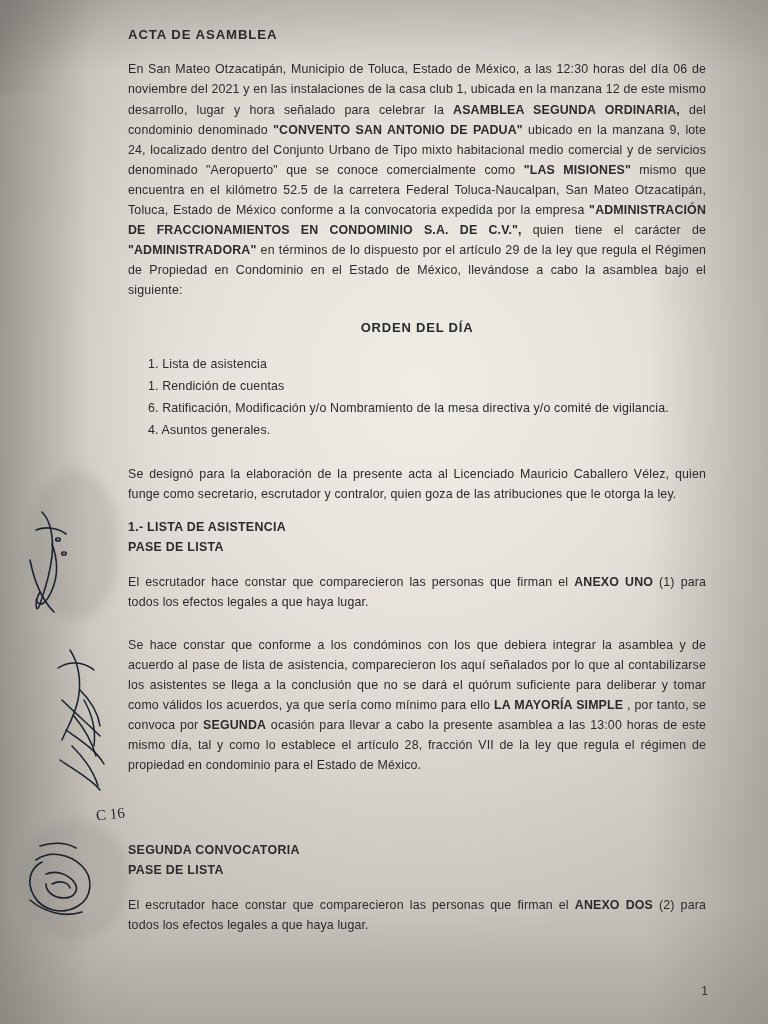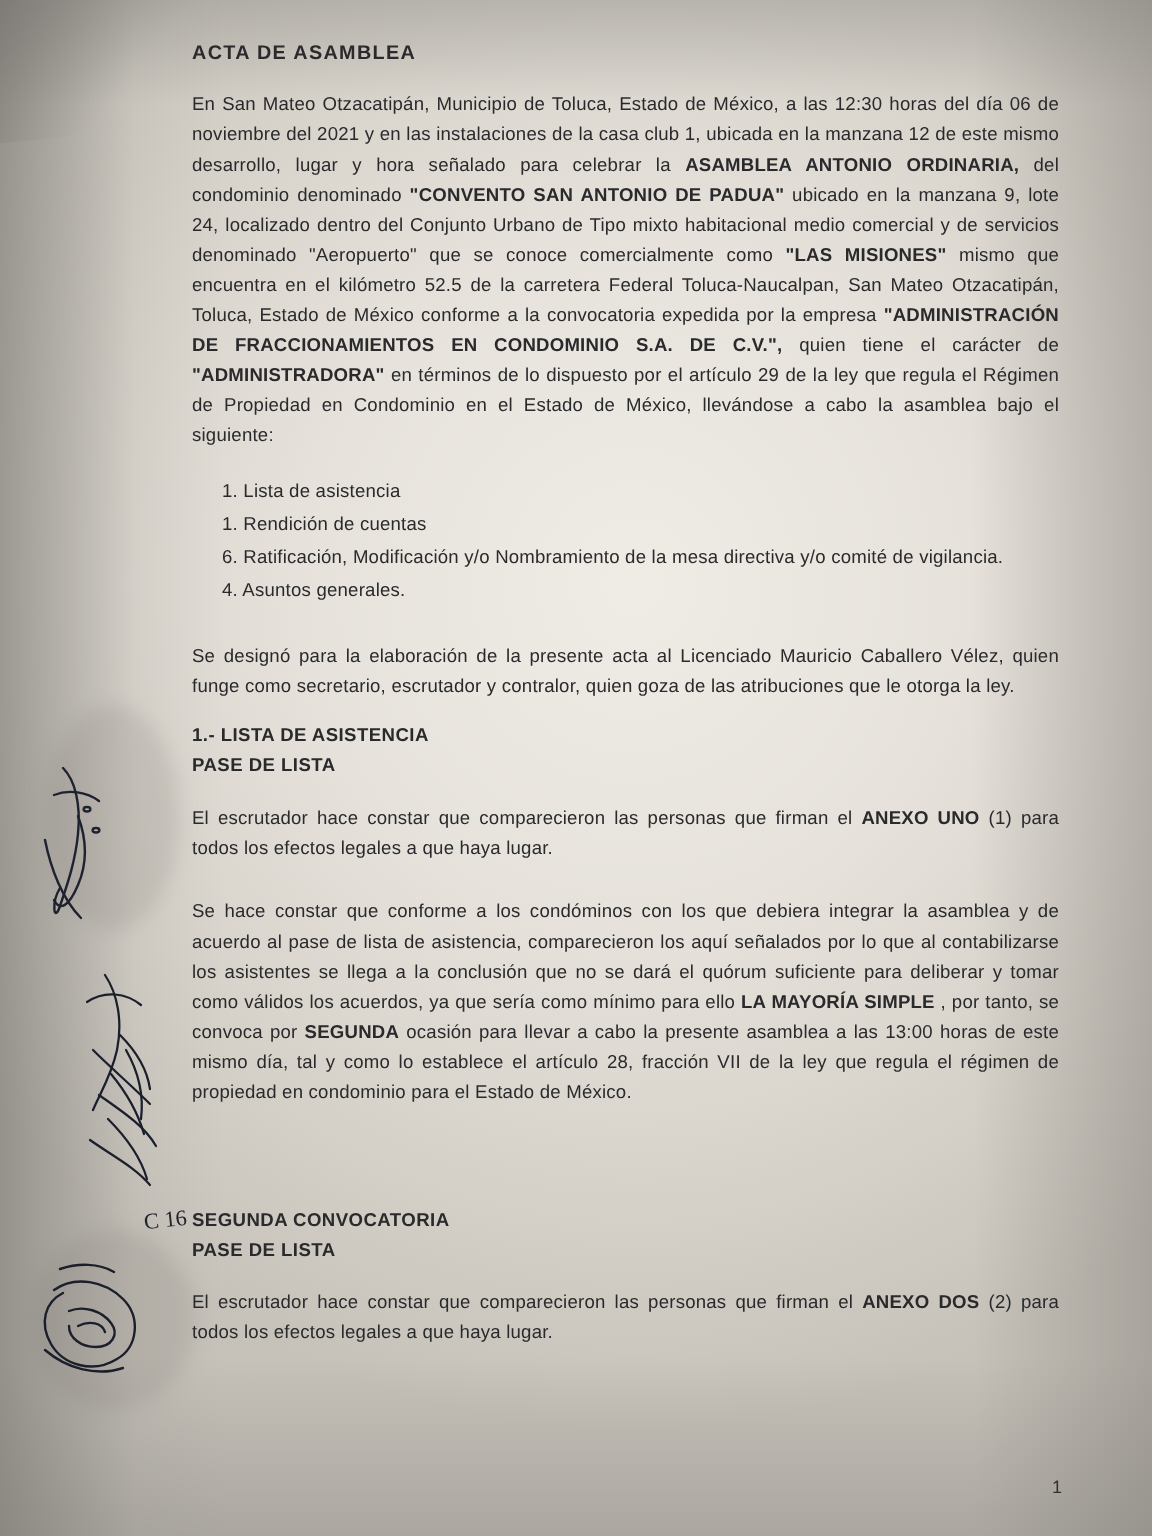--- a/index.html
+++ b/index.html
@@ -162,32 +162,33 @@
     </g>
   </svg>
   <div style="position:absolute; left:96px; top:806px; font-family:'Liberation Serif', serif; font-size:15px; color:#23252e; transform:rotate(-6deg);">C 16</div>
 
   <div class="content">
 
     <div class="doc-title">ACTA DE ASAMBLEA</div>
 
     <p class="para">
       <span>En San Mateo Otzacatipán, Municipio de Toluca, Estado de México, a las 12:30 horas del día 06 de noviembre del 2021 y en las instalaciones de la casa club 1, ubicada en la manzana 12 de este mismo desarrollo, lugar y hora señalado para celebrar la</span>
-      <span class="b">ASAMBLEA ANTONIO ORDINARIA,</span>
+      <span class="b">ASAMBLEA SEGUNDA ORDINARIA,</span>
       <span>del condominio denominado</span>
       <span class="b">"CONVENTO SAN ANTONIO DE PADUA"</span>
       <span>ubicado en la manzana 9, lote 24, localizado dentro del Conjunto Urbano de Tipo mixto habitacional medio comercial y de servicios denominado "Aeropuerto" que se conoce comercialmente como</span>
       <span class="b">"LAS MISIONES"</span>
       <span>mismo que encuentra en el kilómetro 52.5 de la carretera Federal Toluca-Naucalpan, San Mateo Otzacatipán, Toluca, Estado de México conforme a la convocatoria expedida por la empresa</span>
       <span class="b">"ADMINISTRACIÓN DE FRACCIONAMIENTOS EN CONDOMINIO S.A. DE C.V.",</span>
       <span>quien tiene el carácter de</span>
       <span class="b">"ADMINISTRADORA"</span>
       <span>en términos de lo dispuesto por el artículo 29 de la ley que regula el Régimen de Propiedad en Condominio en el Estado de México, llevándose a cabo la asamblea bajo el siguiente:</span>
     </p>
 
+    <div class="section-title">ORDEN DEL DÍA</div>
 
     <ol class="agenda">
       <li>1. Lista de asistencia</li>
       <li>1. Rendición de cuentas</li>
       <li>6. Ratificación, Modificación y/o Nombramiento de la mesa directiva y/o comité de vigilancia.</li>
       <li>4. Asuntos generales.</li>
     </ol>
 
     <div class="spacer-sm"></div>
 

